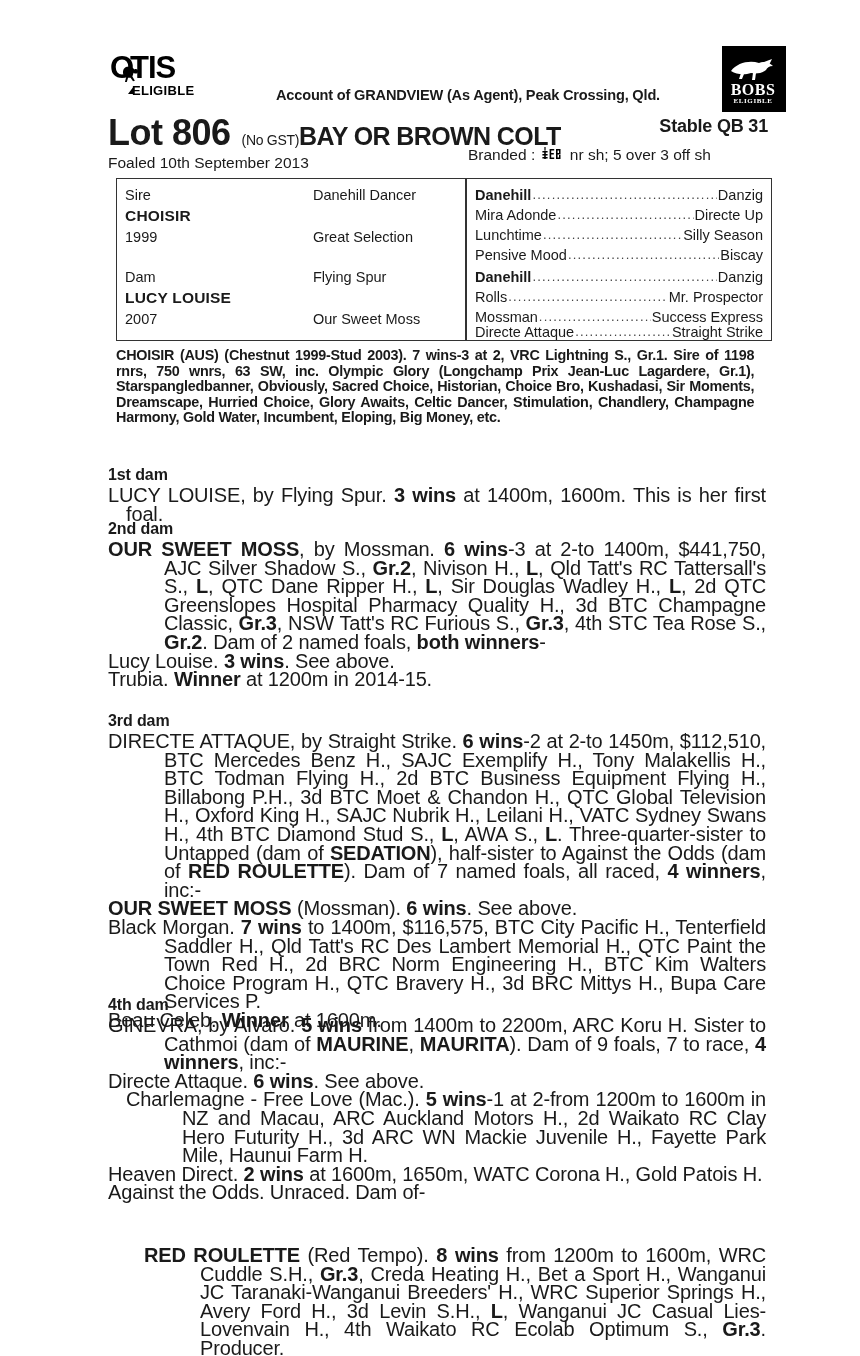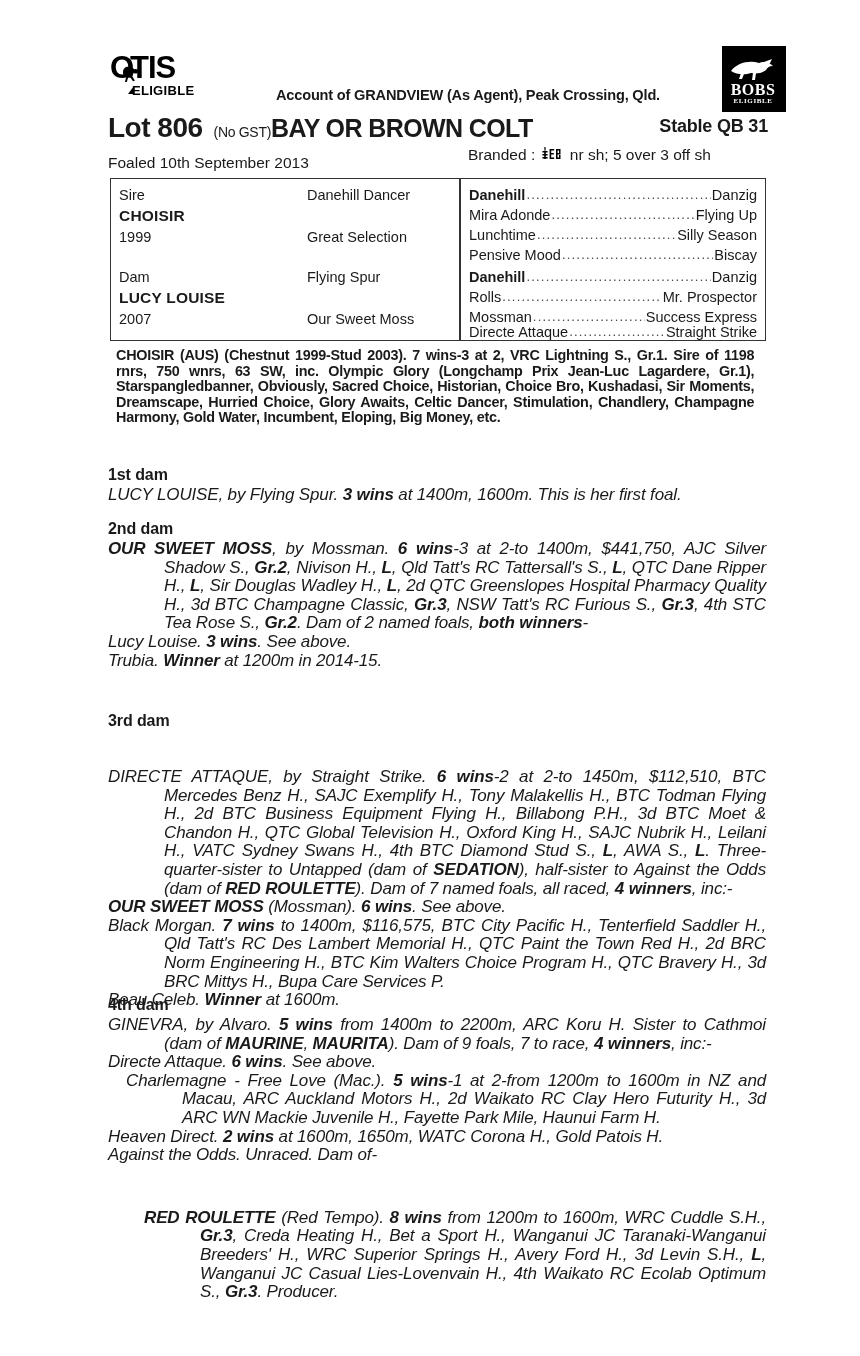--- a/index.html
+++ b/index.html
@@ -65,21 +65,21 @@
   
   .lot-line {
     position: absolute;
     left: 0;
     top: 112px;
     width: 660px;
     height: 30px;
     white-space: nowrap;
   }
   .lot-no {
-    font-size: 28px;
+    font-size: 36px;
     font-weight: bold;
     letter-spacing: -0.5px;
     vertical-align: baseline;
   }
   .no-gst {
     font-size: 14px;
     font-weight: normal;
     letter-spacing: -0.3px;
     margin-left: 11px;
   }
@@ -114,21 +114,21 @@
     width: 26px;
     height: 16px;
     vertical-align: -3px;
     overflow: hidden;
   }
   .brand-glyph svg { position: absolute; left: 0; top: -3px; }
 
   
   .ped-table {
     position: absolute;
-    left: 2px;
+    left: 8px;
     top: 178px;
     width: 656px;
     height: 163px;
     border: 1.5px solid #333;
     box-sizing: border-box;
   }
   .ped-divider {
     position: absolute;
     left: 348px;
     top: 0;
@@ -198,25 +198,24 @@
     position: absolute;
     left: 0;
     font-size: 16px;
     font-weight: bold;
     letter-spacing: -0.1px;
   }
   .dam-body {
     position: absolute;
     left: 0;
     width: 658px;
-    font-size: 17px;
+    font-size: 20px;
     line-height: 18.6px;
     text-align: justify;
     letter-spacing: -0.15px;
-    font-style: italic;
   }
   .dam-body p {
     margin: 0;
     padding-left: 56px;
     text-indent: -56px;
   }
   .dam-body p.flat {
     padding-left: 18px;
     text-indent: -18px;
   }
@@ -305,21 +304,21 @@
 
     <div class="ped-right">
       <div class="gp-row" style="top:8px;">
         <span class="gp-name b">Danehill</span>
         <span class="gp-dots">................................................</span>
         <span class="gp-tail">Danzig</span>
       </div>
       <div class="gp-row" style="top:28px;">
         <span class="gp-name">Mira Adonde</span>
         <span class="gp-dots">................................................</span>
-        <span class="gp-tail">Flying Up</span>
+        <span class="gp-tail">Directe Up</span>
       </div>
       <div class="gp-row" style="top:48px;">
         <span class="gp-name">Lunchtime</span>
         <span class="gp-dots">................................................</span>
         <span class="gp-tail">Silly Season</span>
       </div>
       <div class="gp-row" style="top:68px;">
         <span class="gp-name">Pensive Mood</span>
         <span class="gp-dots">................................................</span>
         <span class="gp-tail">Biscay</span>
@@ -355,21 +354,21 @@
   </div>
 
   <div class="dam-head" style="top:520px;">2nd dam</div>
   <div class="dam-body" style="top:540px;">
     <p><b>OUR  SWEET  MOSS</b>, by Mossman. <b>6 wins</b>-3 at 2-to 1400m, $441,750, AJC Silver Shadow S., <b>Gr.2</b>, Nivison H., <b>L</b>, Qld Tatt's RC Tattersall's S., <b>L</b>, QTC Dane Ripper H., <b>L</b>, Sir Douglas Wadley H., <b>L</b>, 2d QTC Greenslopes Hospital Pharmacy Quality H., 3d BTC Champagne Classic, <b>Gr.3</b>, NSW Tatt's RC Furious S., <b>Gr.3</b>, 4th STC Tea Rose S., <b>Gr.2</b>. Dam of 2 named foals, <b>both winners</b>-</p>
     <p class="flat">Lucy Louise. <b>3 wins</b>. See above.</p>
     <p class="flat">Trubia. <b>Winner</b> at 1200m in 2014-15.</p>
   </div>
 
   <div class="dam-head" style="top:712px;">3rd dam</div>
-  <div class="dam-body" style="top:732px;margin-top:36px;">
+  <div class="dam-body" style="top:732px;">
     <p>DIRECTE ATTAQUE, by Straight Strike. <b>6 wins</b>-2 at 2-to 1450m, $112,510, BTC Mercedes Benz H., SAJC Exemplify H., Tony Malakellis H., BTC Todman Flying H., 2d BTC Business Equipment Flying H., Billabong P.H., 3d BTC Moet &amp; Chandon H., QTC Global Television H., Oxford King H., SAJC Nubrik H., Leilani H., VATC Sydney Swans H., 4th BTC Diamond Stud S., <b>L</b>, AWA S., <b>L</b>. Three-quarter-sister to Untapped (dam of <b>SEDATION</b>), half-sister to Against the Odds (dam of <b>RED ROULETTE</b>). Dam of 7 named foals, all raced, <b>4 winners</b>, inc:-</p>
     <p class="flat"><b>OUR SWEET MOSS</b> (Mossman). <b>6 wins</b>. See above.</p>
     <p>Black Morgan. <b>7  wins</b> to 1400m, $116,575, BTC City Pacific H., Tenterfield Saddler H., Qld Tatt's RC Des Lambert Memorial H., QTC Paint the Town Red H., 2d BRC Norm Engineering H., BTC Kim Walters Choice Program H., QTC Bravery H., 3d BRC Mittys H., Bupa Care Services P.</p>
     <p class="flat">Beau Celeb. <b>Winner</b> at 1600m.</p>
   </div>
 
   <div class="dam-head" style="top:996px;">4th dam</div>
   <div class="dam-body" style="top:1016px;">
     <p>GINEVRA, by Alvaro. <b>5 wins</b> from 1400m to 2200m, ARC Koru H. Sister to Cathmoi (dam of <b>MAURINE</b>, <b>MAURITA</b>). Dam of 9 foals, 7 to race, <b>4 winners</b>, inc:-</p>
     <p class="flat">Directe Attaque. <b>6 wins</b>. See above.</p>

